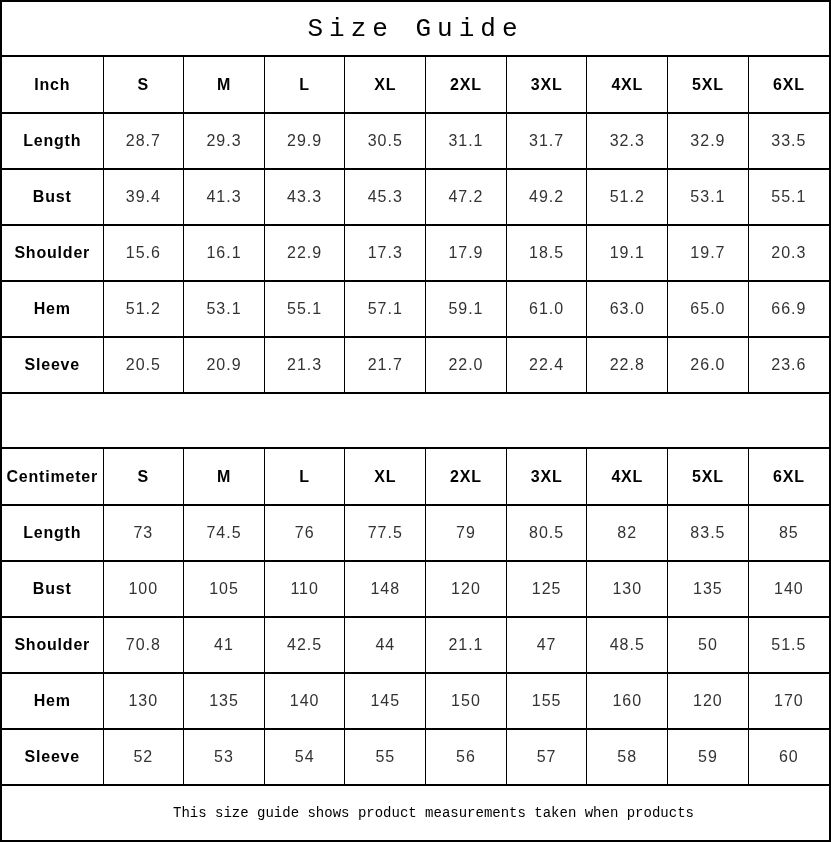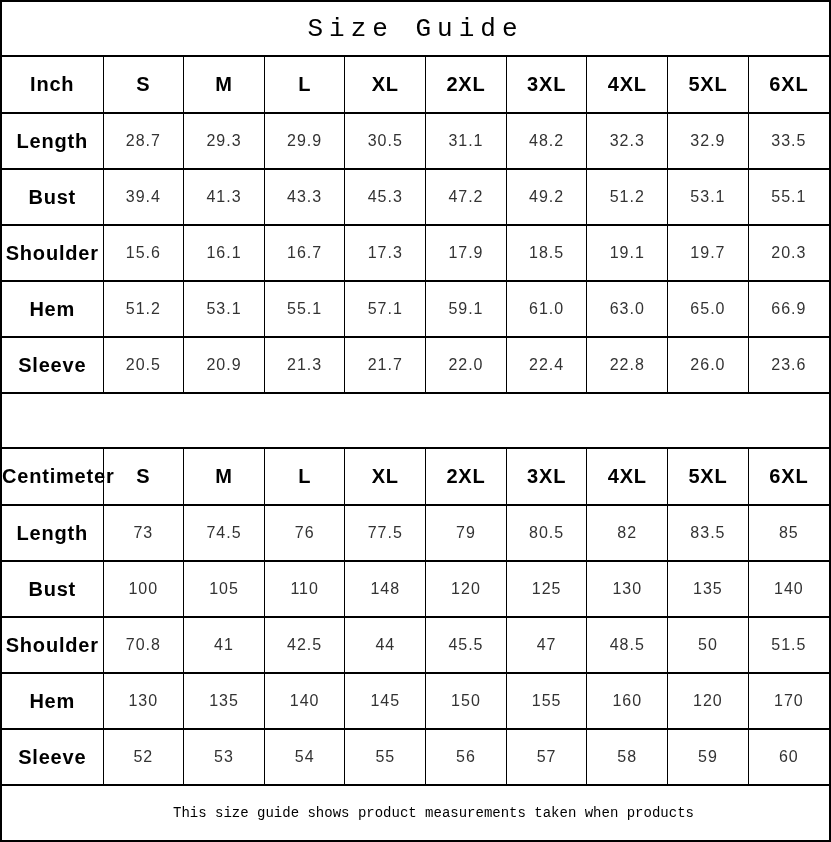--- a/index.html
+++ b/index.html
@@ -38,21 +38,21 @@
   table.size-table td {
     border-right: 1px solid #000;
     border-bottom: 2px solid #000;
     text-align: center;
     vertical-align: middle;
     padding: 0;
   }
   table.size-table th:last-child,
   table.size-table td:last-child { border-right: none; }
   table.size-table th {
-    font-size: 20px;
+    font-size: 16px;
     font-weight: bold;
     letter-spacing: 0.8px;
     color: #000;
   }
   table.size-table td {
     font-size: 16px;
     font-weight: normal;
     letter-spacing: 1px;
     color: #333333;
   }
@@ -111,42 +111,42 @@
         </tr>
       </thead>
       <tbody>
         <tr>
           <th>Length</th>
           <td>28.7</td>
           <td>29.3</td>
           <td>29.9</td>
           <td>30.5</td>
           <td>31.1</td>
-          <td>48.2</td>
+          <td>31.7</td>
           <td>32.3</td>
           <td>32.9</td>
           <td>33.5</td>
         </tr>
         <tr>
           <th>Bust</th>
           <td>39.4</td>
           <td>41.3</td>
           <td>43.3</td>
           <td>45.3</td>
           <td>47.2</td>
           <td>49.2</td>
           <td>51.2</td>
           <td>53.1</td>
           <td>55.1</td>
         </tr>
         <tr>
           <th>Shoulder</th>
           <td>15.6</td>
           <td>16.1</td>
-          <td>16.7</td>
+          <td>22.9</td>
           <td>17.3</td>
           <td>17.9</td>
           <td>18.5</td>
           <td>19.1</td>
           <td>19.7</td>
           <td>20.3</td>
         </tr>
         <tr>
           <th>Hem</th>
           <td>51.2</td>
@@ -227,21 +227,21 @@
           <td>130</td>
           <td>135</td>
           <td>140</td>
         </tr>
         <tr>
           <th>Shoulder</th>
           <td>70.8</td>
           <td>41</td>
           <td>42.5</td>
           <td>44</td>
-          <td>45.5</td>
+          <td>21.1</td>
           <td>47</td>
           <td>48.5</td>
           <td>50</td>
           <td>51.5</td>
         </tr>
         <tr>
           <th>Hem</th>
           <td>130</td>
           <td>135</td>
           <td>140</td>

